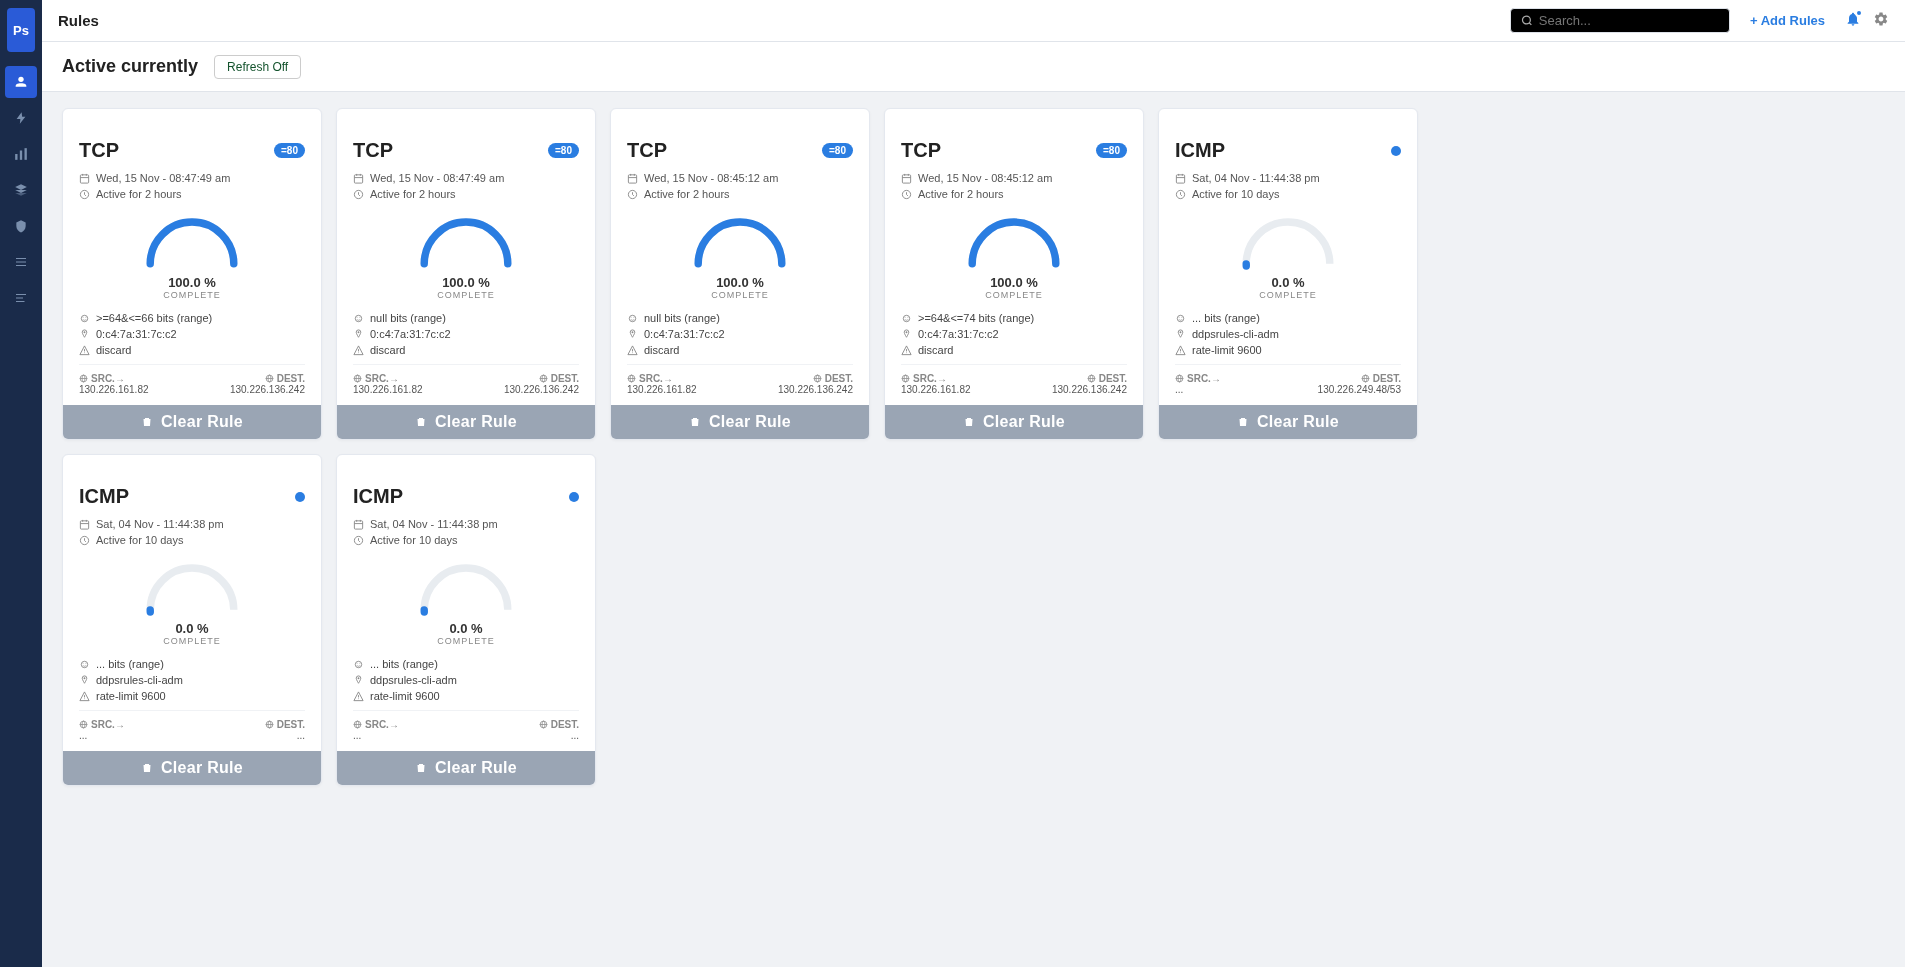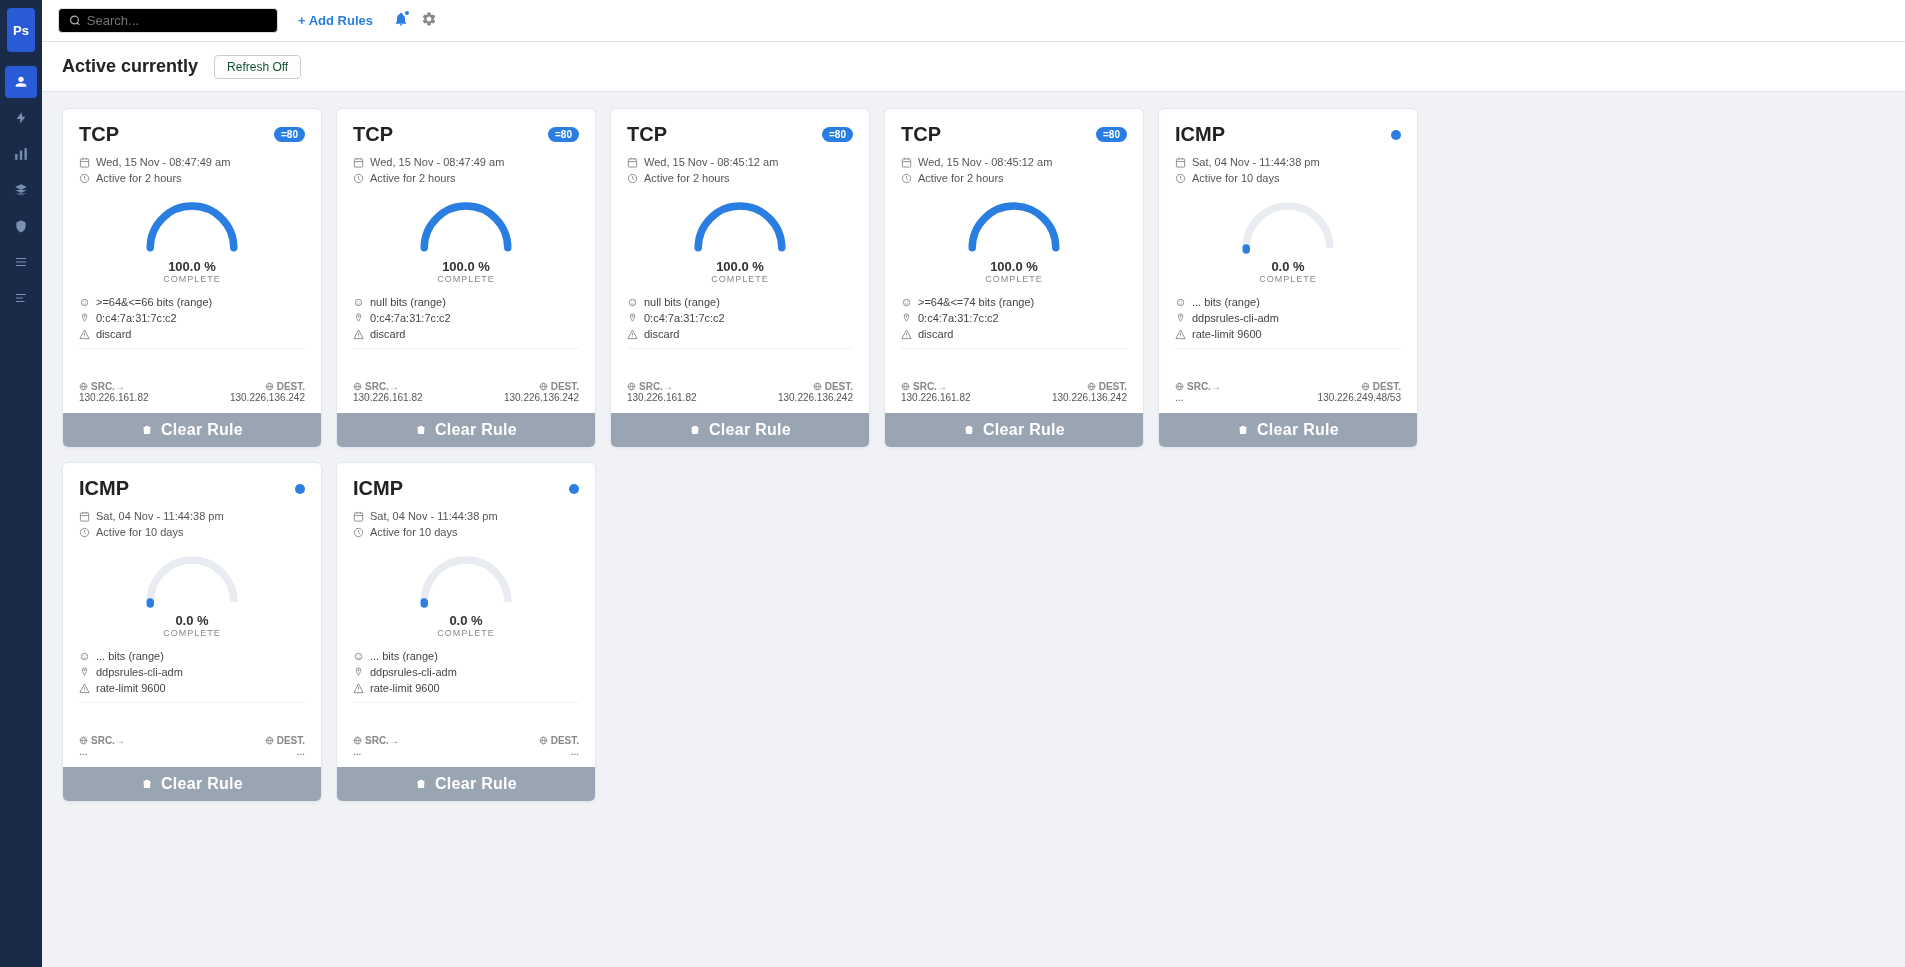--- a/index.html
+++ b/index.html
@@ -125,21 +125,21 @@
       border: 1px solid #e4e8ef;
       flex: 1;
       min-width: 0;
       max-width: 260px;
       display: flex;
       flex-direction: column;
       box-shadow: 0 1px 3px rgba(0,0,0,0.04);
       position: relative;
       overflow: hidden;
     }
-    .card-body { padding: 14px 16px 10px; flex: 1; }
+    .card-body { padding: 30px 16px 10px; flex: 1; }
     .card-header-row {
       display: flex; align-items: center; justify-content: space-between;
       margin-bottom: 10px;
     }
     .card-protocol {
       font-size: 20px; font-weight: 700; color: #222;
     }
     .badge-blue {
       background: #2a7de1;
       color: #fff;
@@ -178,21 +178,21 @@
     
     .src-dest {
       display: flex; justify-content: space-between;
       border-top: 1px solid #f0f2f5;
       padding-top: 8px; margin-top: 4px;
     }
     .sd-col { display: flex; flex-direction: column; align-items: flex-start; }
     .sd-col.right { align-items: flex-end; }
     .sd-label {
       font-size: 10px; font-weight: 700; color: #888;
-      text-transform: uppercase; display: flex; align-items: center; gap: 3px; margin-top: 24px;
+      text-transform: uppercase; display: flex; align-items: center; gap: 3px;
     }
     .sd-value { font-size: 10px; color: #555; }
 
     
     .clear-rule-btn {
       background: #9aa5b4;
       color: #fff;
       border: none;
       width: 100%;
       padding: 8px 0;
@@ -258,20 +258,21 @@
         <rect x="2" y="4" width="20" height="2"></rect>
         <rect x="2" y="11" width="14" height="2"></rect>
         <rect x="2" y="18" width="17" height="2"></rect>
       </svg>
   </div>
 </div>
 
 <div class="main">
 
   <div class="topbar">
+    <div class="topbar-title">Rules</div>
     <div class="search-wrapper">
       <svg class="search-icon-svg" width="13" height="13" viewBox="0 0 24 24" fill="none" stroke="#aaa" stroke-width="2.5">
           <circle cx="11" cy="11" r="8"></circle>
           <line x1="21" y1="21" x2="16.65" y2="16.65"></line>
         </svg>
       <input type="text" placeholder="Search..." style="">
     </div>
     <button class="add-rule-btn">+ Add Rules</button>
     <div class="topbar-bell">
       <svg width="16" height="16" viewBox="0 0 24 24" fill="#2a7de1">

